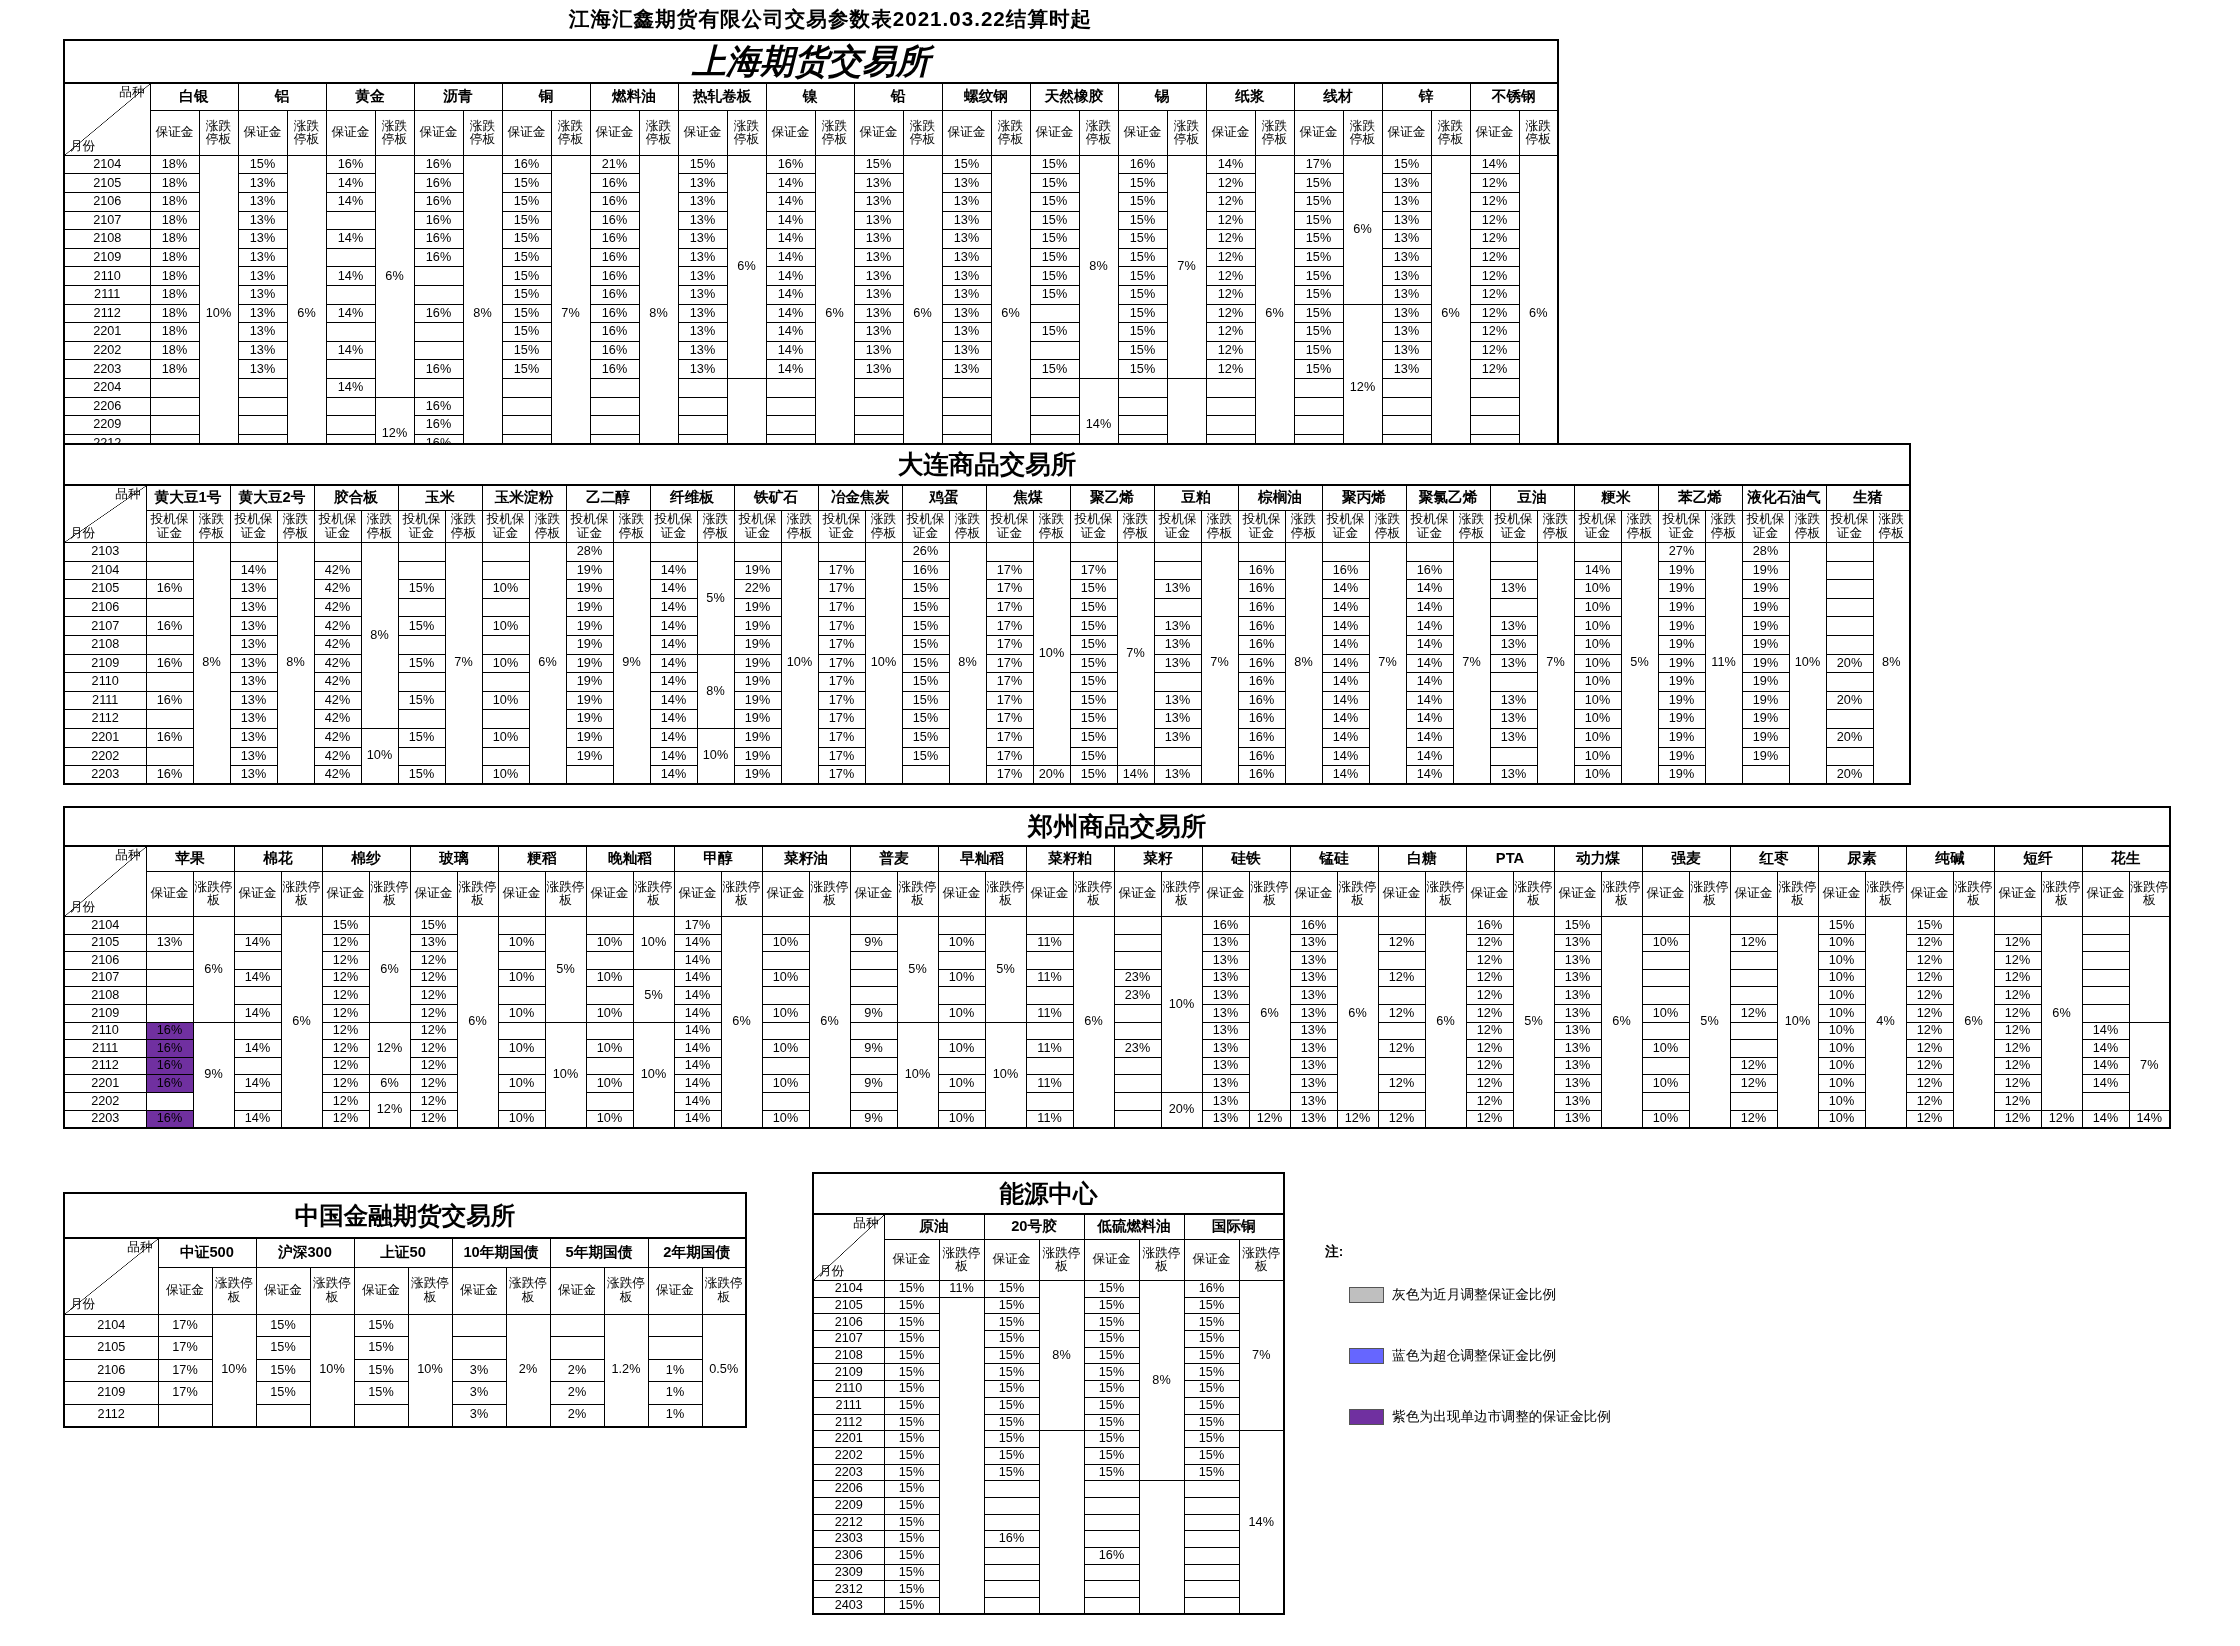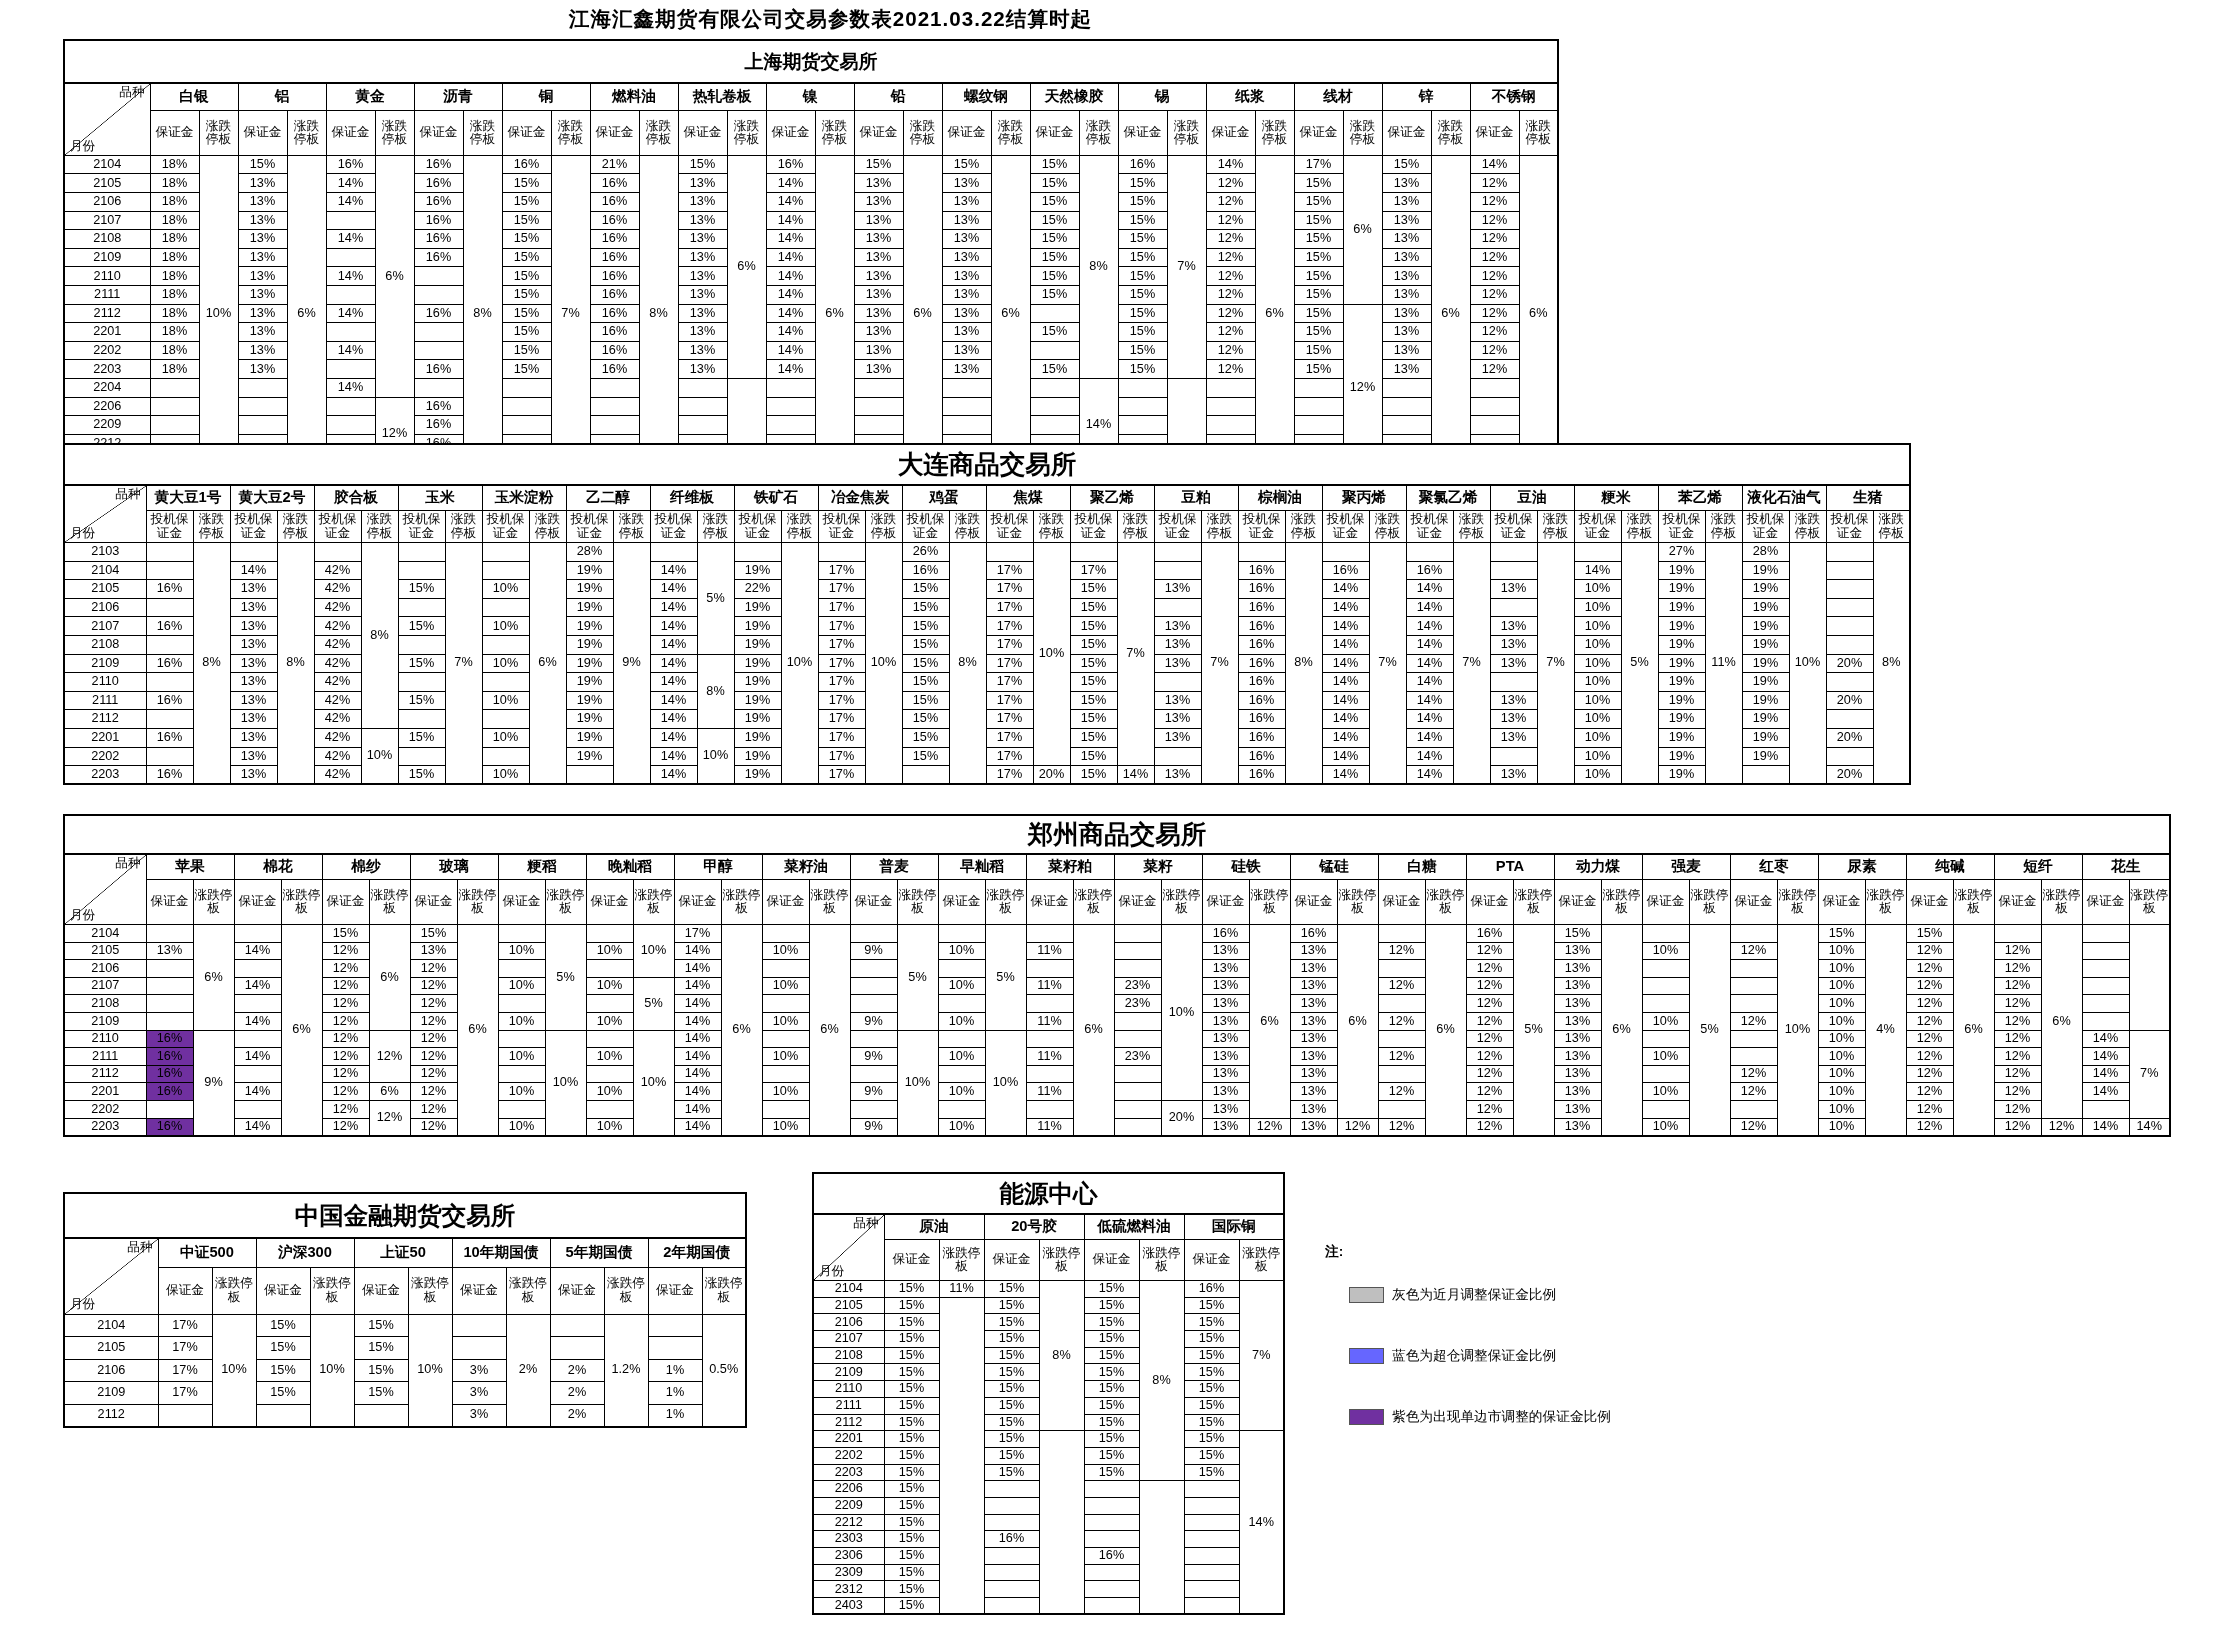--- a/index.html
+++ b/index.html
@@ -14,28 +14,28 @@
   .sheet th.prod{font-weight:bold;font-size:14.7px;}
   .sheet th.sub{font-weight:normal;font-size:12.7px;}
   .sheet td.month{font-size:12.7px;}
   .sheet td.purple{background:#7030A0;}
   .corner{position:relative;font-weight:normal;
           background:linear-gradient(to bottom right,transparent calc(50% - 0.6px),#000 50%,transparent calc(50% + 0.6px));}
   .corner .c-top{position:absolute;top:2px;right:4.9px;font-size:12.7px;}
   .corner .c-bot{position:absolute;bottom:2px;left:4.9px;font-size:12.7px;}
   
   #t-shfe{left:63px;top:39px;}
-  #t-shfe tr.title-row th{font-size:19px;height:41px;}
+  #t-shfe tr.title-row th{font-size:34px;height:41px;font-style:italic;}
   #t-shfe tr.prod-row{height:27.4px;} #t-shfe tr.sub-row{height:45px;} #t-shfe tr.data{height:18.6px;}
   #t-shfe col.c-month{width:86px;} #t-shfe col.c-margin{width:49px;} #t-shfe col.c-limit{width:39px;}
   #t-dce{left:63px;top:443px;}
   #t-dce tr.title-row th{font-size:25.5px;height:39px;margin-left:35px;}
   #t-dce tr.prod-row{height:25.5px;} #t-dce tr.sub-row{height:32px;} #t-dce tr.data{height:18.6px;}
   #t-dce col.c-month{width:82px;} #t-dce col.c-margin{width:47px;} #t-dce col.c-limit{width:37px;}
-  #t-czce{left:63px;top:806px;margin-top:8px;}
+  #t-czce{left:63px;top:806px;}
   #t-czce tr.title-row th{font-size:25.5px;height:37px;}
   #t-czce tr.prod-row{height:25.5px;} #t-czce tr.sub-row{height:45px;} #t-czce tr.data{height:17.6px;}
   #t-czce col.c-month{width:82px;} #t-czce col.c-margin{width:47px;} #t-czce col.c-limit{width:41px;}
   #t-cffex{left:63px;top:1172px;margin-top:20px;}
   #t-cffex tr.title-row th{font-size:24.5px;height:43px;}
   #t-cffex tr.prod-row{height:29px;} #t-cffex tr.sub-row{height:47px;} #t-cffex tr.data{height:22.5px;}
   #t-cffex col.c-month{width:94px;} #t-cffex col.c-margin{width:54px;} #t-cffex col.c-limit{width:44px;}
   #t-ine{left:812px;top:1172px;}
   #t-ine tr.title-row th{font-size:24.5px;height:39px;}
   #t-ine tr.prod-row{height:25.5px;} #t-ine tr.sub-row{height:41px;} #t-ine tr.data{height:16.7px;}

